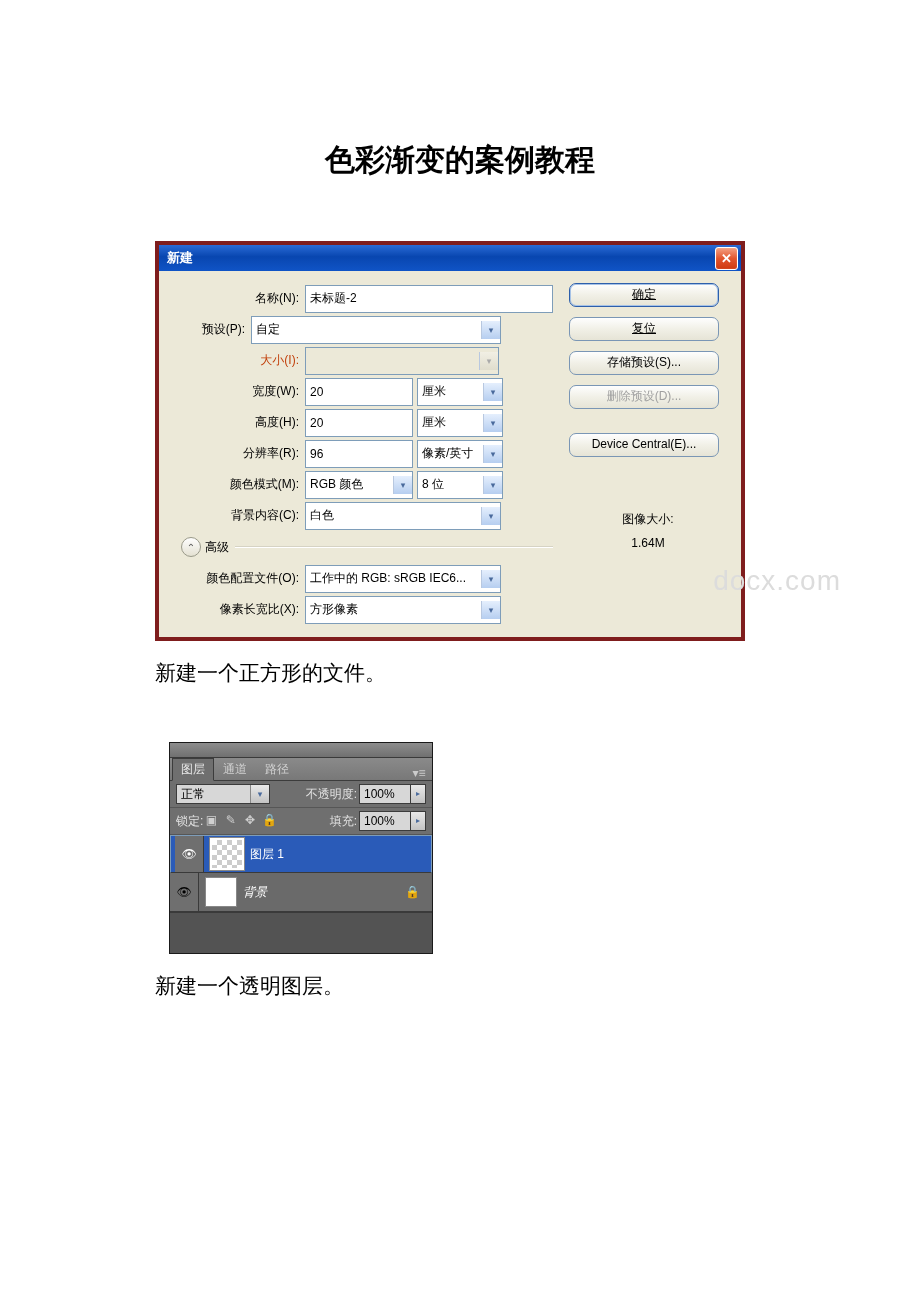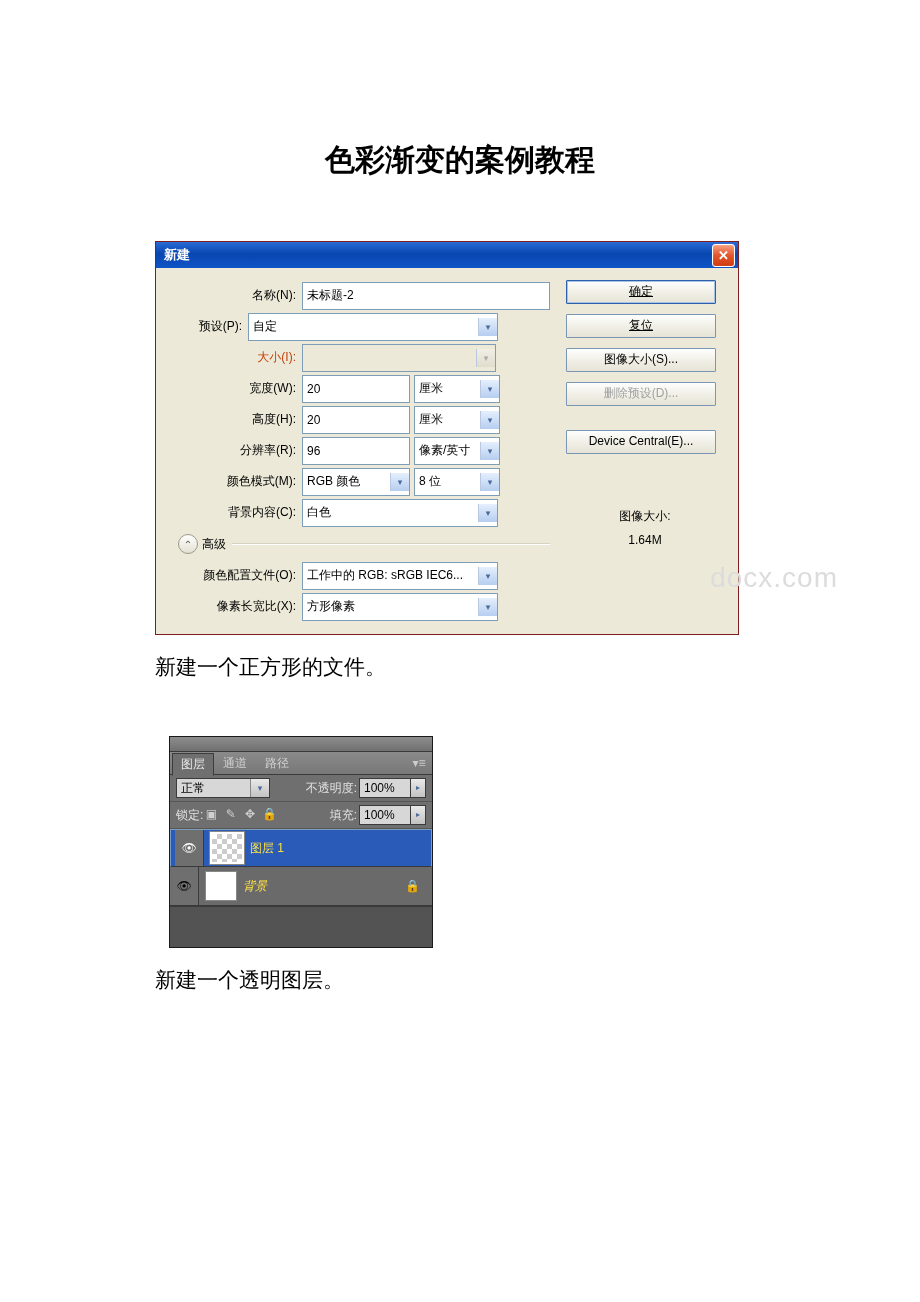--- a/index.html
+++ b/index.html
@@ -18,21 +18,21 @@
     font-weight: bold;
     text-align: center;
     margin: 0 0 60px 0;
   }
   .caption {
     font-size: 21px;
     margin: 18px 0 55px 0;
   }
   
   .dialog {
-    border: 1px solid #7f1d1d;
+    border: 4px solid #7f1d1d;
     width: 582px;
     font-family: Tahoma, "SimSun", sans-serif;
     font-size: 12px;
     position: relative;
     background: #ece9d8;
     margin-bottom: 8px;
   }
   .titlebar {
     background: linear-gradient(to bottom, #2a6bd6 0%, #0846b0 45%, #1054c6 100%);
     height: 26px;
@@ -103,21 +103,21 @@
     border-left: 1px solid #b8c8e0;
     display:flex;align-items:center;justify-content:center;
     color:#4a6a9c;
     font-size:9px;
   }
   .dd-arrow.disabled{ color:#aaa; background:linear-gradient(to bottom,#f1efe4,#e0ddcd);}
   .btn {
     height: 22px;
     border: 1px solid #7a96b5;
     background: linear-gradient(to bottom,#fefefe,#f1f0e7 50%, #e6e4d6);
-    border-radius: 1px;
+    border-radius: 7px;
     text-align: center;
     line-height:20px;
     width: 148px;
     margin-bottom: 10px;
   }
   .btn.default { border: 1px solid #2d5fab; box-shadow: 0 0 0 1px #a6c2e6 inset;}
   .btn.disabled { color:#a0a0a0; }
   .img-size {
     text-align: center;
     margin-top: 50px;
@@ -158,21 +158,21 @@
     color:#000;
     margin-left:14px;
   }
   .lp-top{
     height:14px;
     background:linear-gradient(to bottom,#8d8d8d,#707070);
     border-bottom:1px solid #3a3a3a;
   }
   .lp-tabs{
     display:flex;
-    align-items:center;
+    align-items:flex-end;
     background:linear-gradient(to bottom,#8a8a8a,#787878);
     height:22px;
     padding-left:2px;
     border-bottom:1px solid #3c3c3c;
     position:relative;
   }
   .tab{
     padding:3px 8px 3px 8px;
     color:#d0d0d0;
     border:1px solid transparent;
@@ -231,21 +231,21 @@
       linear-gradient(-45deg,#ccc 25%,transparent 25%),
       linear-gradient(45deg,transparent 75%,#ccc 75%),
       linear-gradient(-45deg,transparent 75%,#ccc 75%);
     background-size:10px 10px;
     background-position:0 0,0 5px,5px -5px,-5px 0;
     background-color:#fff;
     border:2px solid #fff;
     outline:1px solid #888;
   }
   .layer-name{flex:1;color:inherit;}
-  .layer-item:not(.sel) .layer-name{color:#fde047;font-style:italic;}
+  .layer-item:not(.sel) .layer-name{color:#ffffff;font-style:italic;}
   .layer-item:not(.sel){background:#6a6a6a;}
   .lock-ind{margin-right:12px;color:#ccc;}
   .lp-empty{height:40px;background:#535353;border-top:1px solid #3a3a3a;}
 </style>
 </head>
 <body>
 
 <div class="page">
   <h1 class="page-title">色彩渐变的案例教程</h1>
 
@@ -332,21 +332,21 @@
           <span class="lbl" style="width:140px">像素长宽比(X):</span>
           <div class="sel" style="width:196px">
             <span class="sel-text">方形像素</span>
             <span class="dd-arrow">▾</span>
           </div>
         </div>
       </div>
       <div class="right-col">
         <div class="btn default"><span class="u">确定</span></div>
         <div class="btn"><span class="u">复位</span></div>
-        <div class="btn">图像大小(S)...</div>
+        <div class="btn">存储预设(S)...</div>
         <div class="btn disabled">删除预设(D)...</div>
         <div style="height:14px"></div>
         <div class="btn">Device Central(E)...</div>
         <div class="img-size">
           <div>图像大小:</div>
           <div>1.64M</div>
         </div>
       </div>
     </div>
     <div class="watermark">docx.com</div>
@@ -384,21 +384,21 @@
       <span style="margin-left:auto">填充:</span>
       <div class="lp-sel" style="width:50px;margin:0 0 0 2px">
         <span style="flex:1;padding:0 4px">100%</span>
       </div>
       <div class="spin">▸</div>
     </div>
     <div class="layer-list">
       <div class="layer-item sel">
         <div class="eye">👁</div>
         <div class="thumb checker"></div>
-        <span class="layer-name" style="color:#fde047;font-style:normal">图层 1</span>
+        <span class="layer-name" style="color:#ffffff;font-style:normal">图层 1</span>
       </div>
       <div class="layer-item">
         <div class="eye">👁</div>
         <div class="thumb"></div>
         <span class="layer-name">背景</span>
         <span class="lock-ind">🔒</span>
       </div>
       <div class="lp-empty"></div>
     </div>
   </div>

